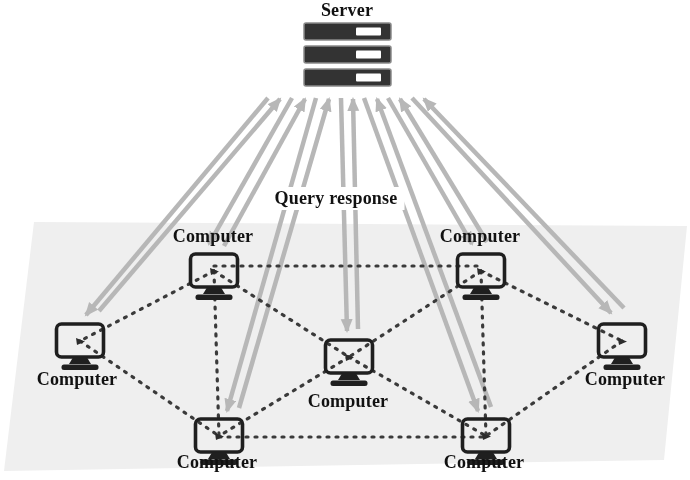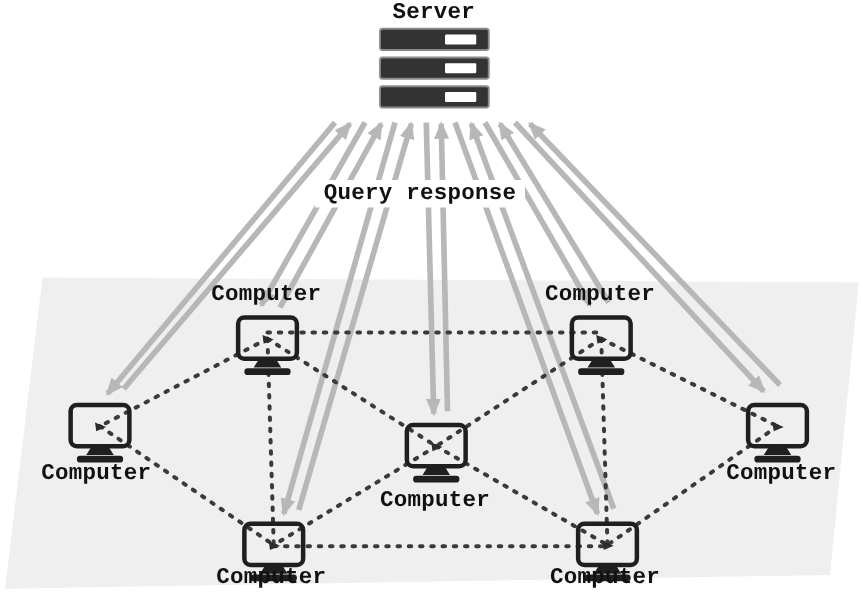--- a/index.html
+++ b/index.html
@@ -1,35 +1,36 @@
 <!DOCTYPE html>
 <html><head>
 <meta charset="utf-8">
 <style>
   html,body{margin:0;padding:0;background:#ffffff;}
   .stage{
     position:relative;
     width:690px;height:480px;
     background:#ffffff;
     overflow:hidden;
-    font-family:Liberation Mono, monospace;
+    font-family:Liberation Serif, serif;
   }
   .stage svg{position:absolute;left:0;top:0;}
   .lbl{
     position:absolute;
     transform:translateX(-50%);
     font-weight:bold;
     font-size:18px;
     color:#111;
     white-space:nowrap;
     letter-spacing:0.2px;
   }
   .lbl-flow{
     background:#ffffff;
     padding:1px 7px;
+    margin-top:43px;
   }
 </style>
 </head>
 <body>
 
 <div class="stage">
 
   <svg width="690" height="480" viewBox="0 0 690 480">
     <defs>
       <marker id="ah" markerUnits="userSpaceOnUse" markerWidth="16" markerHeight="14" refX="12" refY="6" orient="auto">

